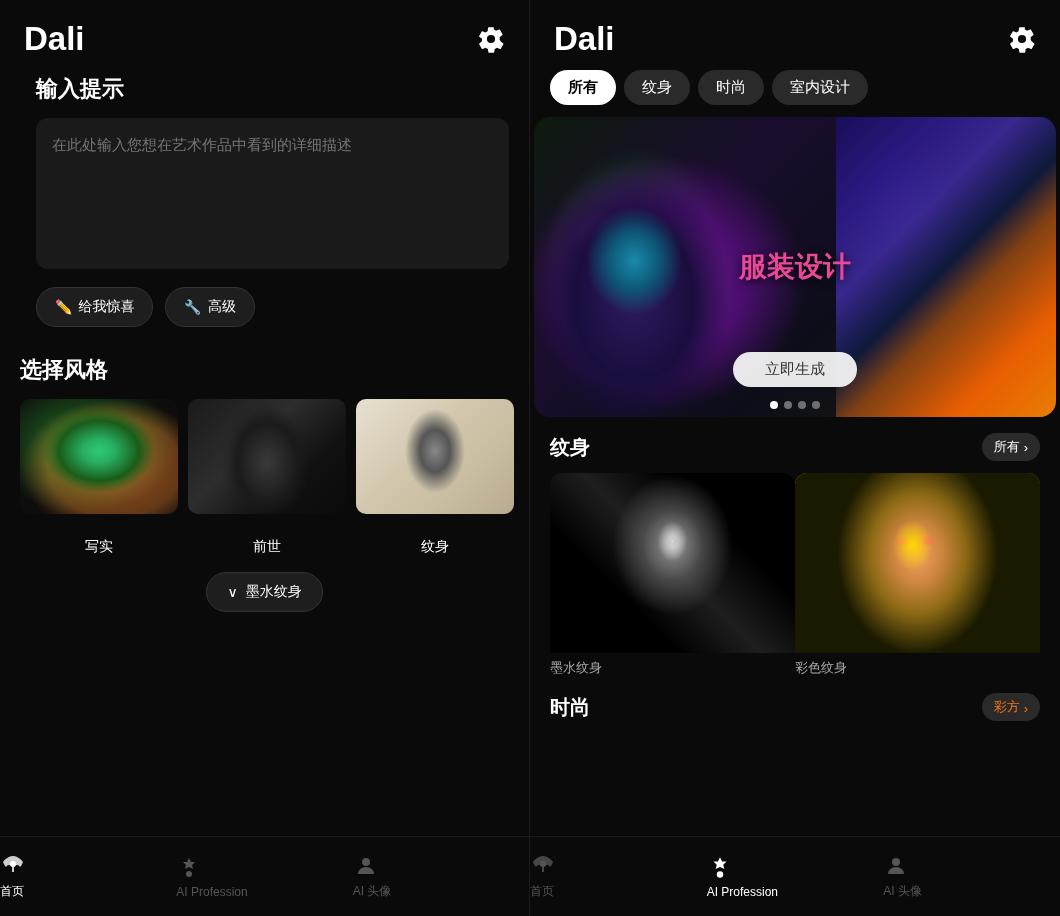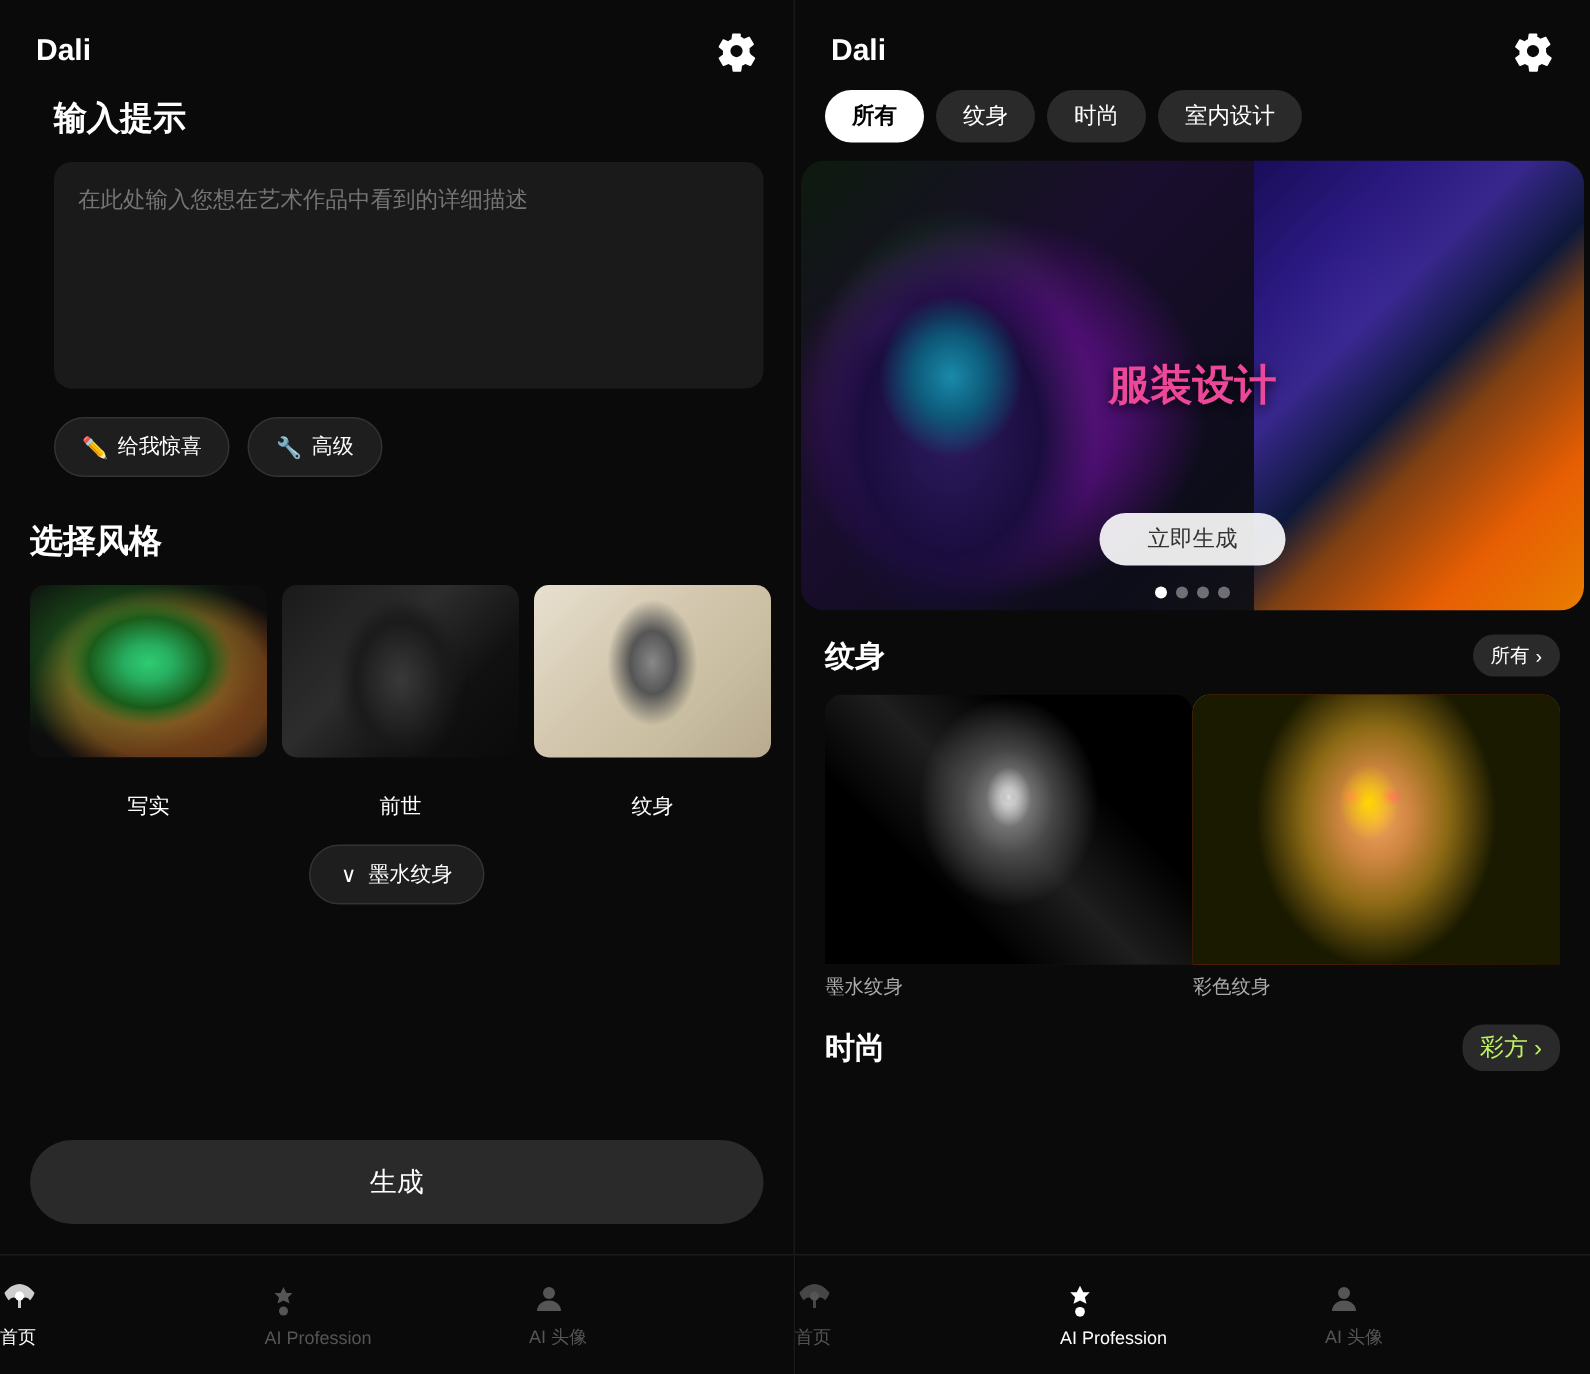--- a/index.html
+++ b/index.html
@@ -46,21 +46,21 @@
     }
 
     .left-header {
       display: flex;
       align-items: center;
       justify-content: space-between;
       padding: 20px 24px 16px;
     }
 
     .app-title {
-      font-size: 20px;
+      font-size: 33px;
       font-weight: 700;
       color: #fff;
     }
 
     .gear-icon {
       width: 28px;
       height: 28px;
       color: #fff;
       cursor: pointer;
     }
@@ -87,21 +87,21 @@
       width: 100%;
       height: 151px;
       background: #1a1a1a;
       border: none;
       border-radius: 12px;
       padding: 16px;
       color: #666;
       font-size: 15px;
       resize: none;
       outline: none;
-      font-family: Liberation Mono, monospace;
+      font-family: Liberation Serif, serif;
       line-height: 1.5;
       margin-bottom: 14px;
     }
 
     .prompt-actions {
       display: flex;
       gap: 12px;
     }
 
     .action-btn {
@@ -496,22 +496,22 @@
       color: #fff;
     }
 
     .next-section-more {
       display: flex;
       align-items: flex-end;
       gap: 4px;
       background: #2a2a2a;
       border-radius: 14px;
       padding: 5px 12px;
-      font-size: 16px;
-      color: #bef264;
+      font-size: 13px;
+      color: #f97316;
       cursor: pointer;
     }
   </style>
 </head>
 <body>
 
 <div class="left-panel">
 
   <div class="left-header">
     <span class="app-title">Dali</span>
@@ -556,23 +556,20 @@
           <span class="style-label">纹身</span>
         </div>
       </div>
       <button class="view-all-btn">
         <span>∨</span>
         <span>墨水纹身</span>
       </button>
     </div>
   </div>
 
-  <div class="generate-section">
-    <button class="generate-btn">生成</button>
-  </div>
 
   <div class="bottom-nav">
     <div class="nav-item active">
       <div class="nav-icon">
         <svg width="24" height="24" viewBox="0 0 24 24" fill="white">
           <path d="M12 2C6 2 2 8 2 8s1 3 3 5c0 0 1-2 3-2s3 2 3 2v5h2v-5s1-2 3-2 3 2 3 2c2-2 3-5 3-5s-4-6-10-6z" opacity="0.8"></path>
           <circle cx="12" cy="10" r="3" fill="white"></circle>
         </svg>
       </div>
       <span>首页</span>

